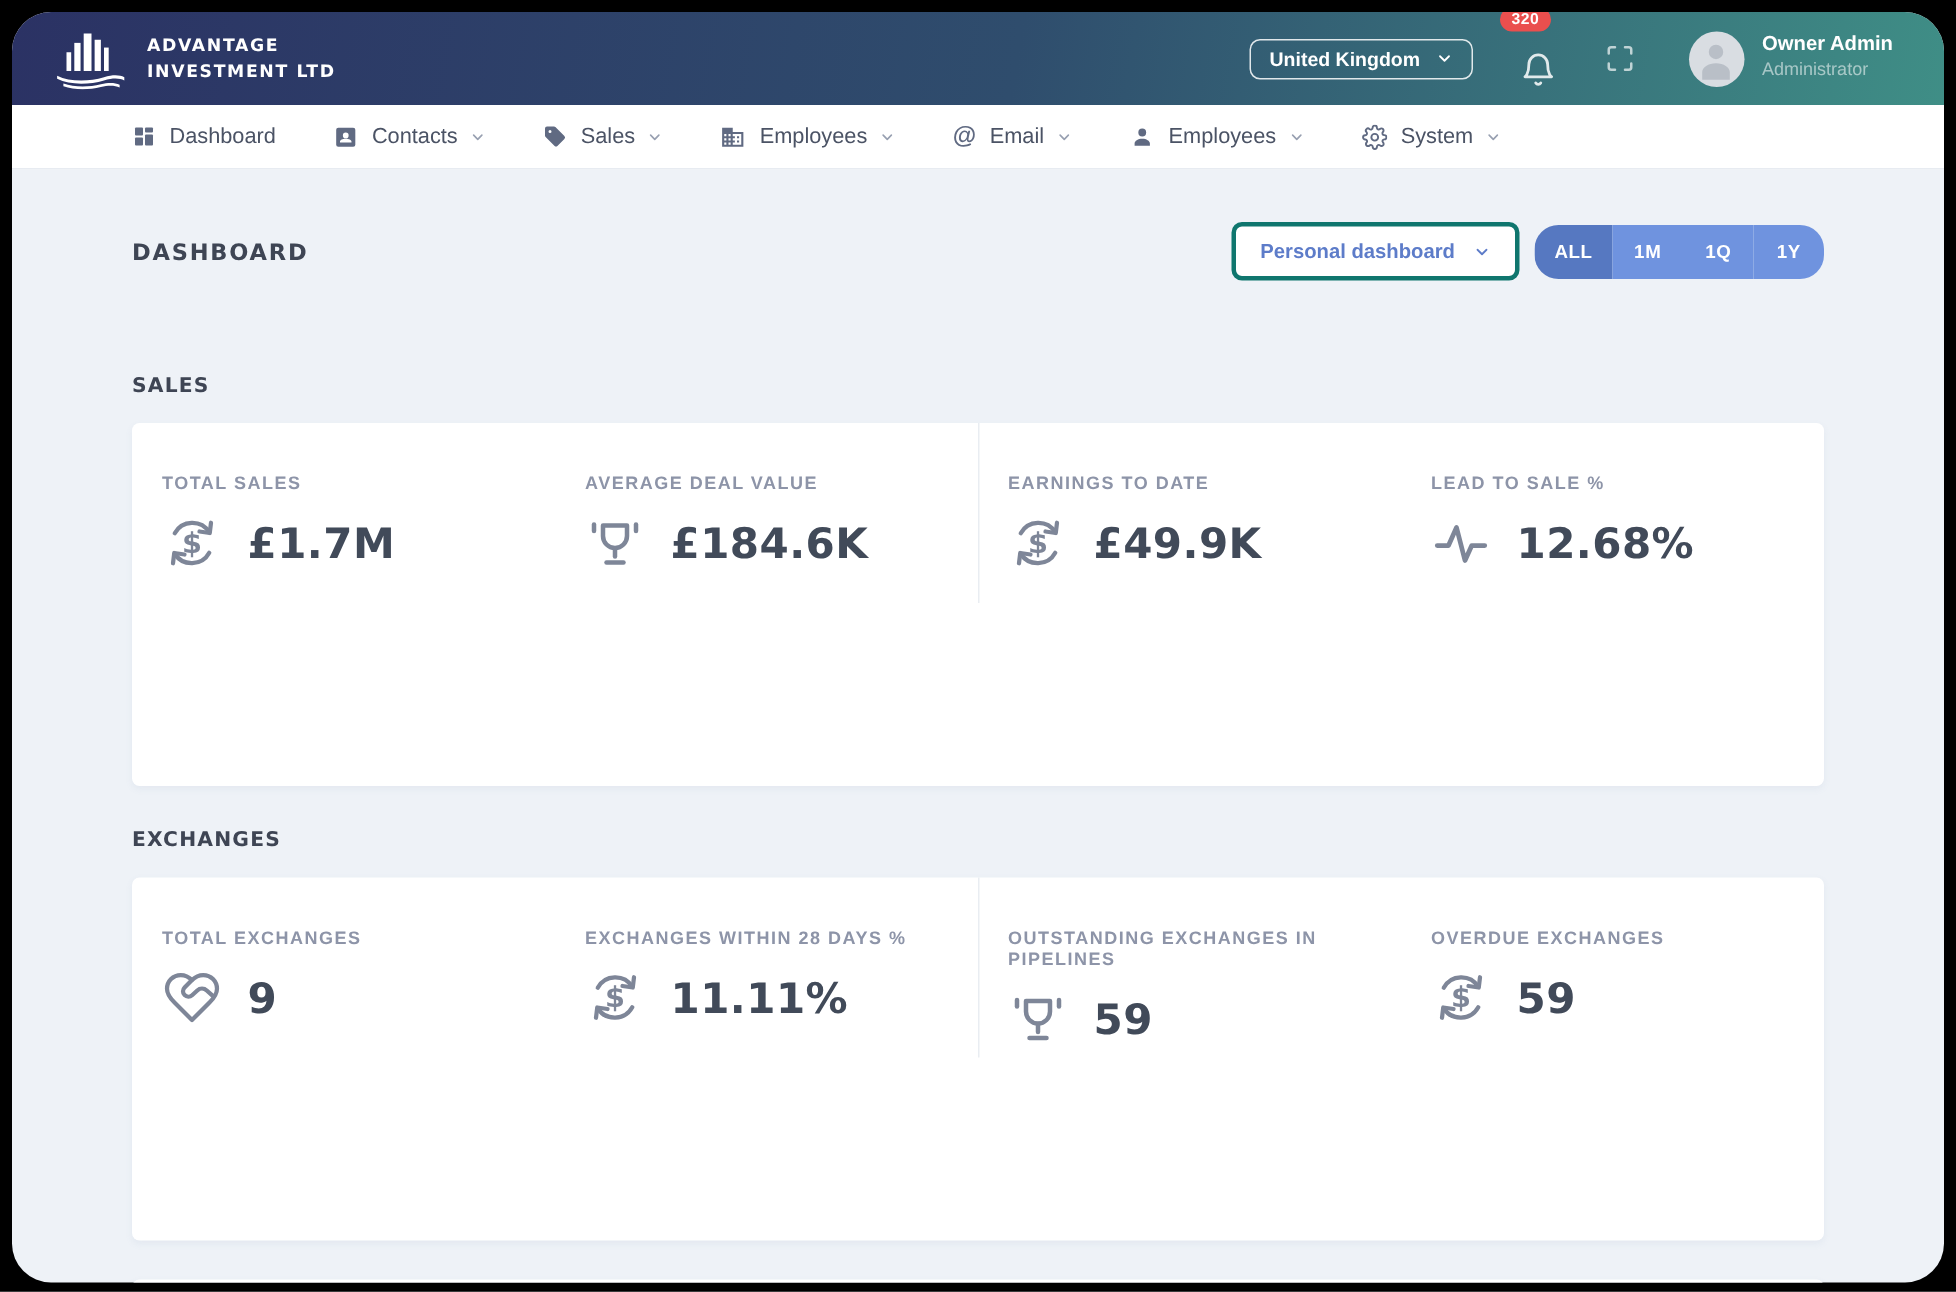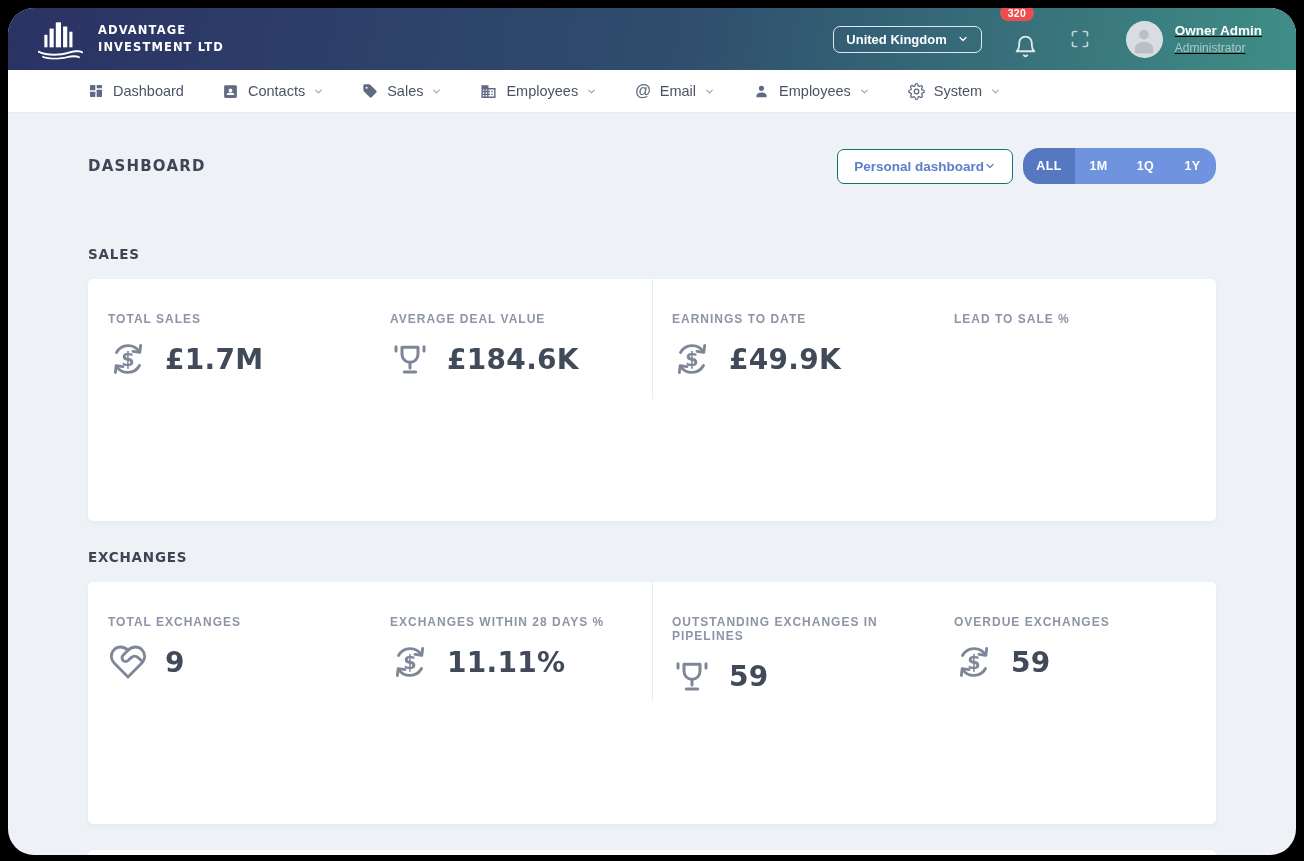--- a/index.html
+++ b/index.html
@@ -23,43 +23,43 @@
                    border-radius:7px; padding:5px 12px; color:#fff; font-size:13px; font-weight:600;
                    cursor:pointer; background:transparent;text-align:right; }
   .region-select .chev { display:flex; }
 
   .bell-wrap { position:relative; margin-left:30px; width:28px; height:40px; display:flex;
                align-items:flex-end; justify-content:center; cursor:pointer; }
   .badge { position:absolute; top:-14px; left:-12px; background:#ea4f4e; color:#fff;
            font-size:10.5px; font-weight:700; border-radius:9px; padding:2px 8px; letter-spacing:.3px; }
   .expand-wrap { margin-left:30px; cursor:pointer; display:flex; opacity:.85; }
 
-  .user-wrap { display:flex; align-items:center; margin-left:36px; gap:12px; cursor:pointer;text-decoration:underline; }
+  .user-wrap { display:flex; align-items:flex-start; margin-left:36px; gap:12px; cursor:pointer; }
   .avatar { width:37px; height:37px; border-radius:50%; background:#d9dde2; overflow:hidden;
             display:flex; align-items:center; justify-content:center; }
   .user-name { color:#fff; font-size:13.5px; font-weight:700; }
   .user-role { color:rgba(255,255,255,.55); font-size:12px; margin-top:3px; }
 
   
   .nav { height:43px; background:#fff; display:flex; align-items:center; padding:0 80px;
          border-bottom:1px solid #e7ebf1; gap:38px; }
   .nav-item { display:flex; align-items:center; gap:9px; cursor:pointer; }
   .nav-item .lbl { font-size:14.5px; color:#4b5365; font-weight:500; }
   .nav-item .glyph { font-size:16px; color:#606a82; font-weight:700; }
   .nav-item svg.nicon { color:#606a82; }
   .nav-item svg.chev { color:#98a0b1; margin-left:-1px; }
 
   
   .main { padding:0 80px; }
   .page-head { margin-top:35px; display:flex; align-items:center; }
   .page-title { font-family:"DejaVu Sans", sans-serif; font-size:15px; font-weight:700;
                 color:#3e4554; letter-spacing:1.2px; }
   .head-controls { margin-left:auto; display:flex; align-items:center; gap:10px; }
-  .dash-select { display:flex; align-items:center; gap:0; background:#fff;
-                 border:1px solid #0f766e; border-radius:7px; padding:9px 16px;
+  .dash-select { display:flex; align-items:center; gap:12px; background:#fff;
+                 border:3px solid #0f766e; border-radius:7px; padding:9px 16px;
                  color:#5d7cc9; font-size:13.5px; font-weight:600; cursor:pointer; }
   .range-toggle { display:flex; border-radius:16px; overflow:hidden; height:36px; }
   .range-btn { width:47px; display:flex; align-items:center; justify-content:center;
                background:#6f93df; color:#fff; font-size:12.5px; font-weight:700;
                letter-spacing:.4px; cursor:pointer; }
   .range-btn.active { background:#5678c1; width:52px; }
 
   .section-title { font-family:"DejaVu Sans", sans-serif; font-size:13.5px; font-weight:700;
                    color:#3e4554; letter-spacing:.8px; }
   .st-sales { margin-top:62px; margin-bottom:17px; }
@@ -333,20 +333,26 @@
         <div class="cell-value-row">
           <svg class="micon" width="40" height="40" viewBox="0 0 24 24">
               <use href="#i-currency"></use>
             </svg>
           <span class="cell-value">£49.9K</span>
         </div>
       </div>
 
       <div class="cell">
         <div class="cell-label">LEAD TO SALE %</div>
+        <div class="cell-value-row">
+          <svg class="micon" width="40" height="40" viewBox="0 0 24 24">
+              <use href="#i-activity"></use>
+            </svg>
+          <span class="cell-value">12.68%</span>
+        </div>
       </div>
     </div>
 
     <div class="section-title st-exch">EXCHANGES</div>
     <div class="card metric-card">
       <div class="vdivider"></div>
 
       <div class="cell">
         <div class="cell-label">TOTAL EXCHANGES</div>
         <div class="cell-value-row">

